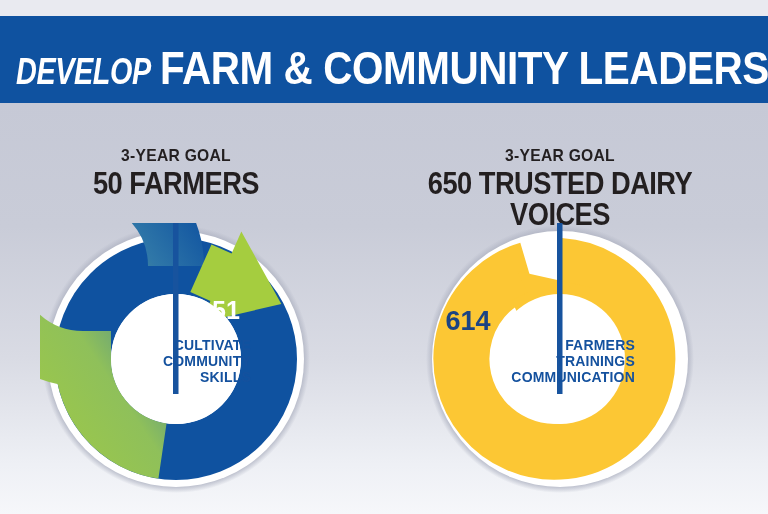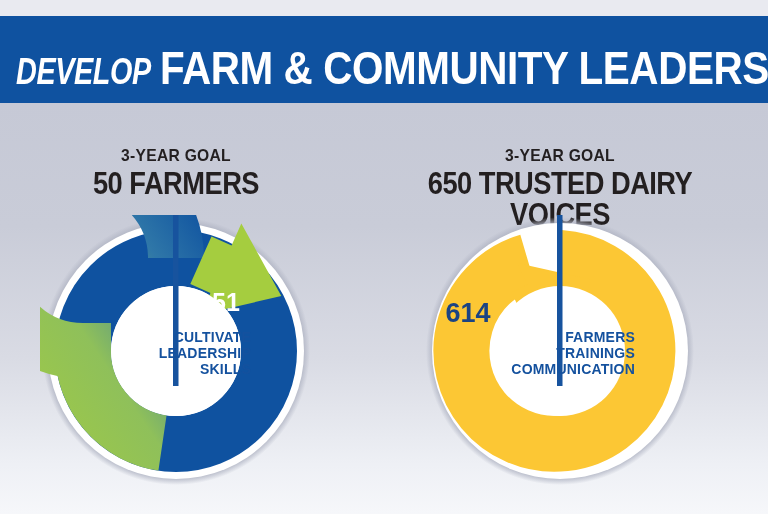--- a/index.html
+++ b/index.html
@@ -54,21 +54,21 @@
     color:#231f20;font-size:17px;font-weight:bold;letter-spacing:.3px;
     display:block;transform:scaleX(.92);
   }
   .goal-value{
     color:#231f20;font-weight:bold;letter-spacing:-.6px;display:block;
     margin-top:4px;
   }
   .panel-left  .goal-value{font-size:31px;transform:scaleX(.88);}
   .panel-right .goal-value{font-size:31px;transform:scaleX(.88);}
 
-  .gauge-wrap{position:absolute;top:112px;left:50%;transform:translateX(-50%);}
+  .gauge-wrap{position:absolute;top:120px;left:50%;transform:translateX(-50%);}
 
   .center-text{
     position:absolute;left:50%;top:50%;transform:translate(-50%,-50%);
     width:150px;text-align:right;color:#14519e;
     font-size:14px;font-weight:bold;line-height:1.16;letter-spacing:.2px;
   }
   .center-text span{display:block;}
 </style>
 </head>
 <body>
@@ -122,21 +122,21 @@
 
           <circle cx="136" cy="136" r="65" fill="#ffffff"></circle>
 
           <rect x="133" y="-28" width="5.5" height="199" fill="#17539e"></rect>
 
           <text x="186" y="96" fill="#ffffff" font-size="25" font-weight="bold" font-family="Liberation Sans, sans-serif" text-anchor="middle">51</text>
         </svg>
 
         <div class="center-text">
           <span>CULTIVATE</span>
-          <span>LEADERSHIP</span>
+          <span>COMMUNITY</span>
           <span>SKILLS</span>
         </div>
       </div>
     </div>
 
     <div class="panel panel-right">
 
       <div class="goal-block">
         <span class="goal-label">3-YEAR GOAL</span>
         <span class="goal-value">650 TRUSTED DAIRY VOICES</span>

